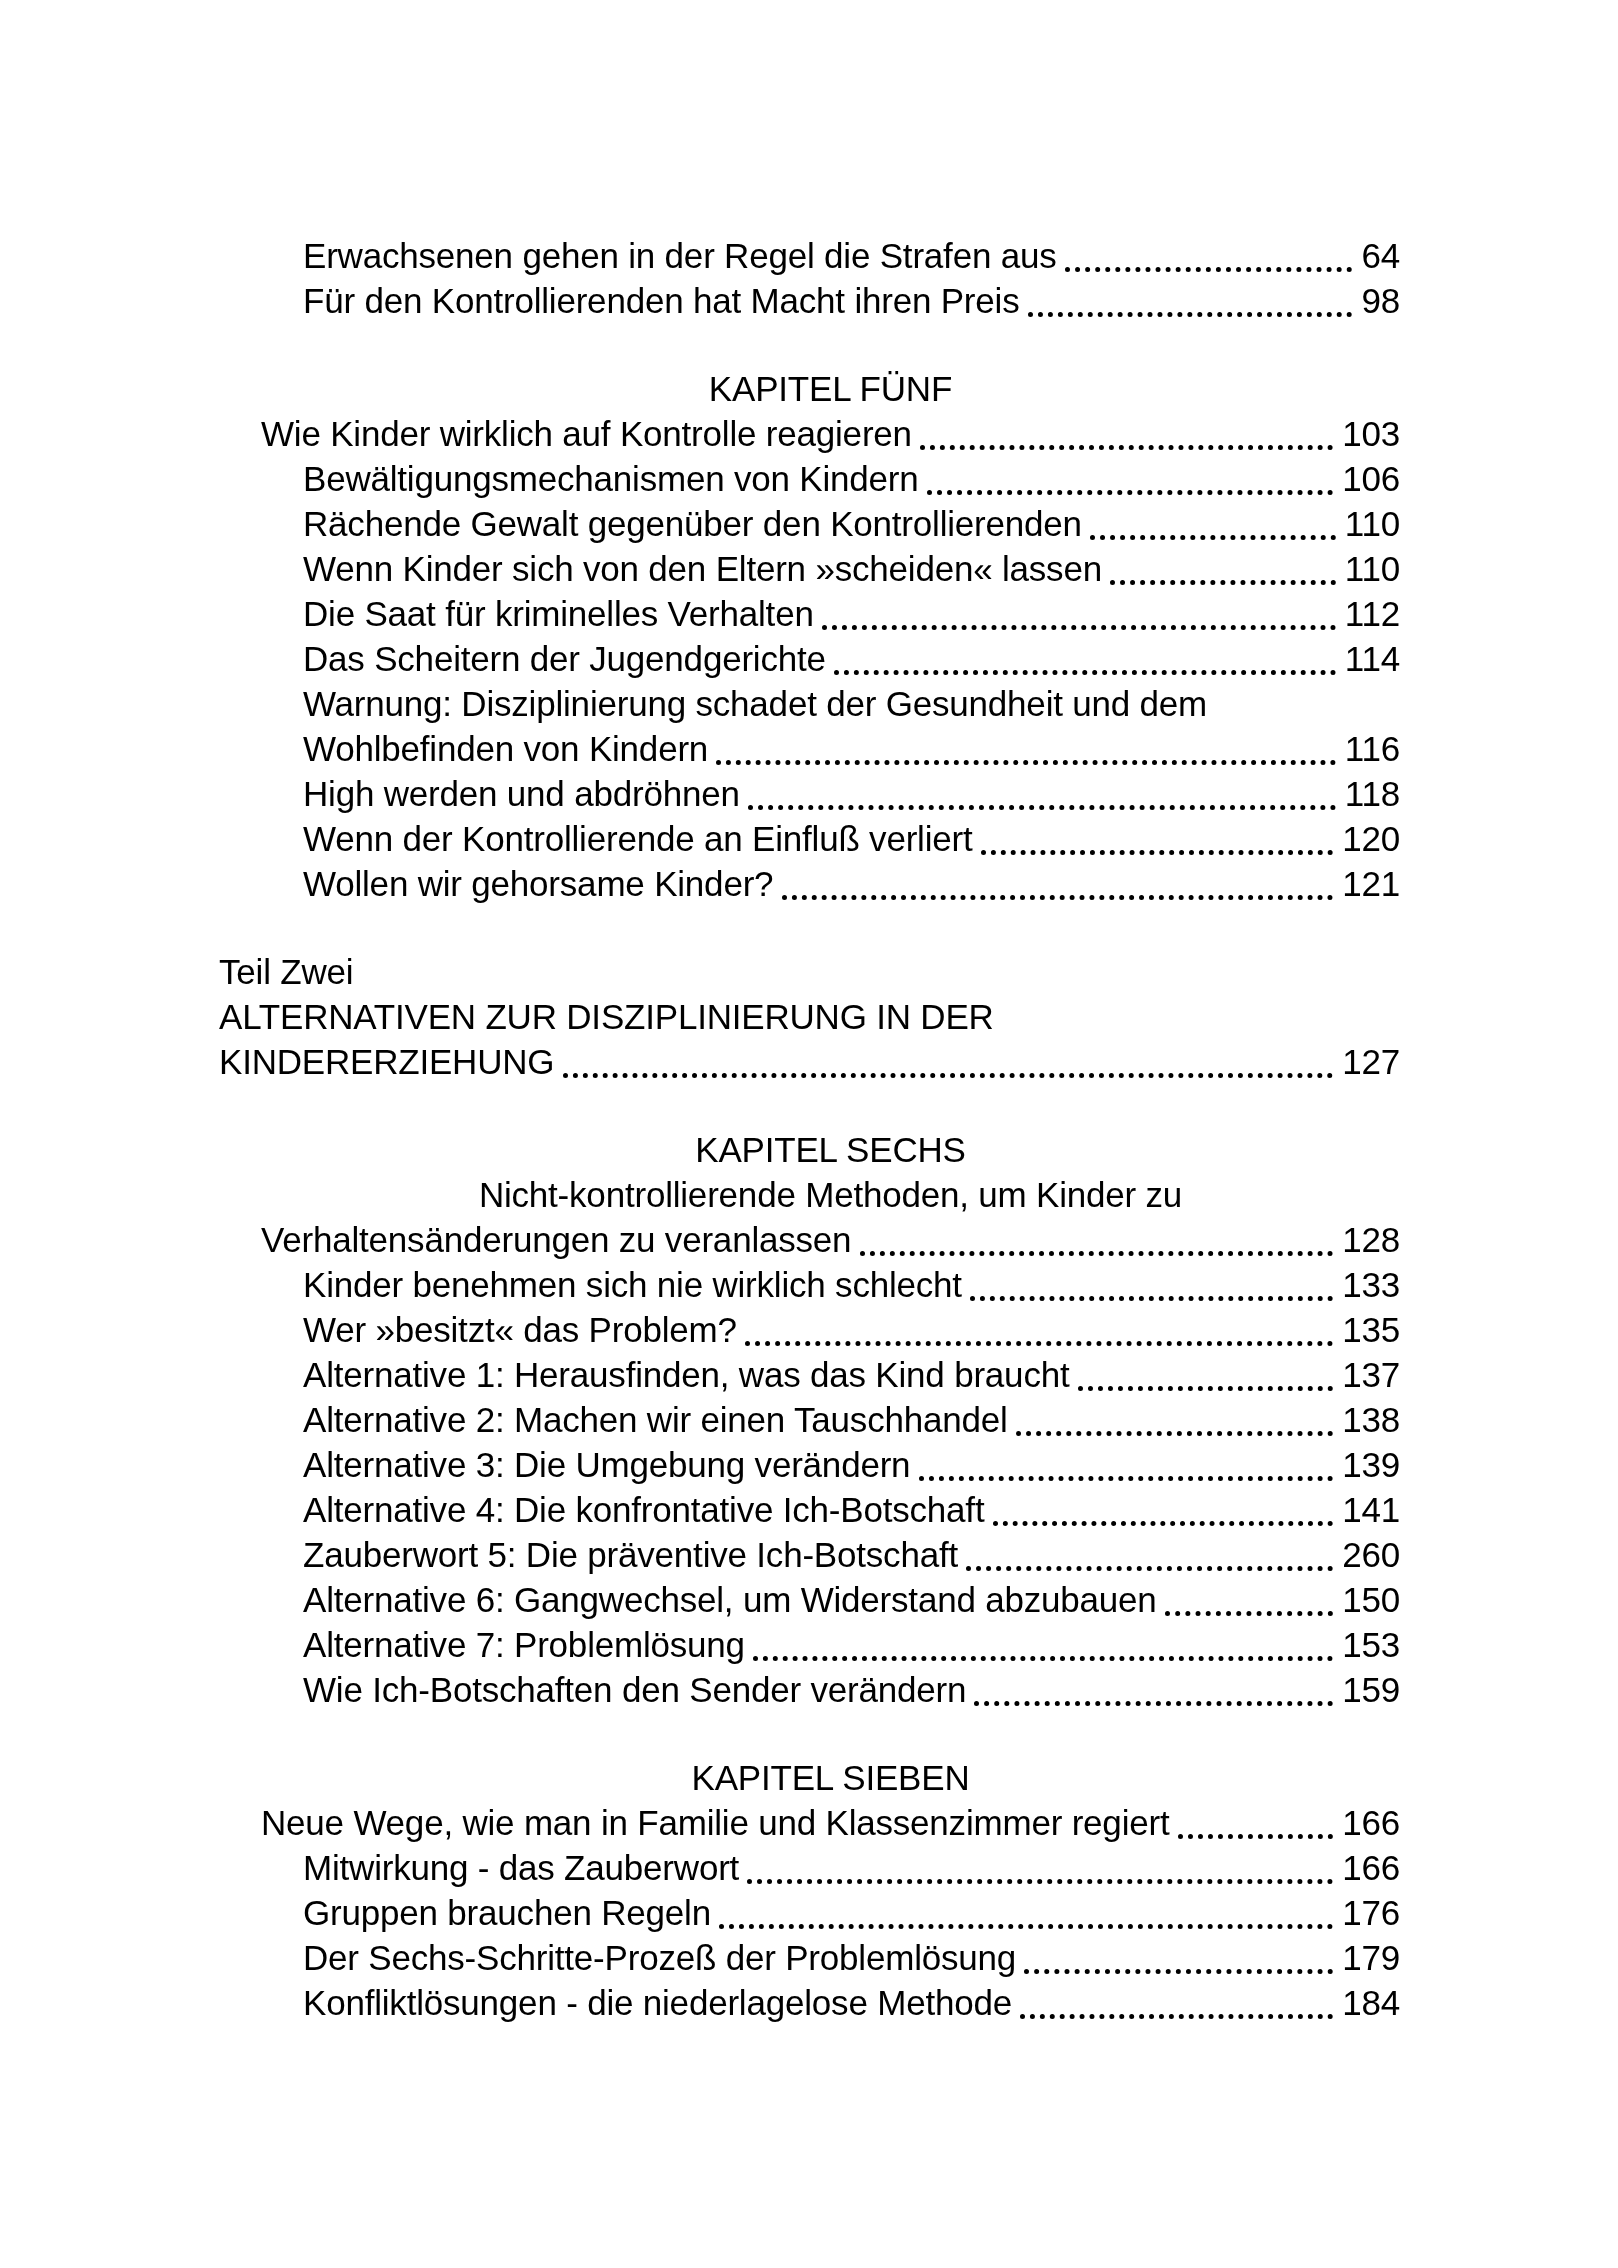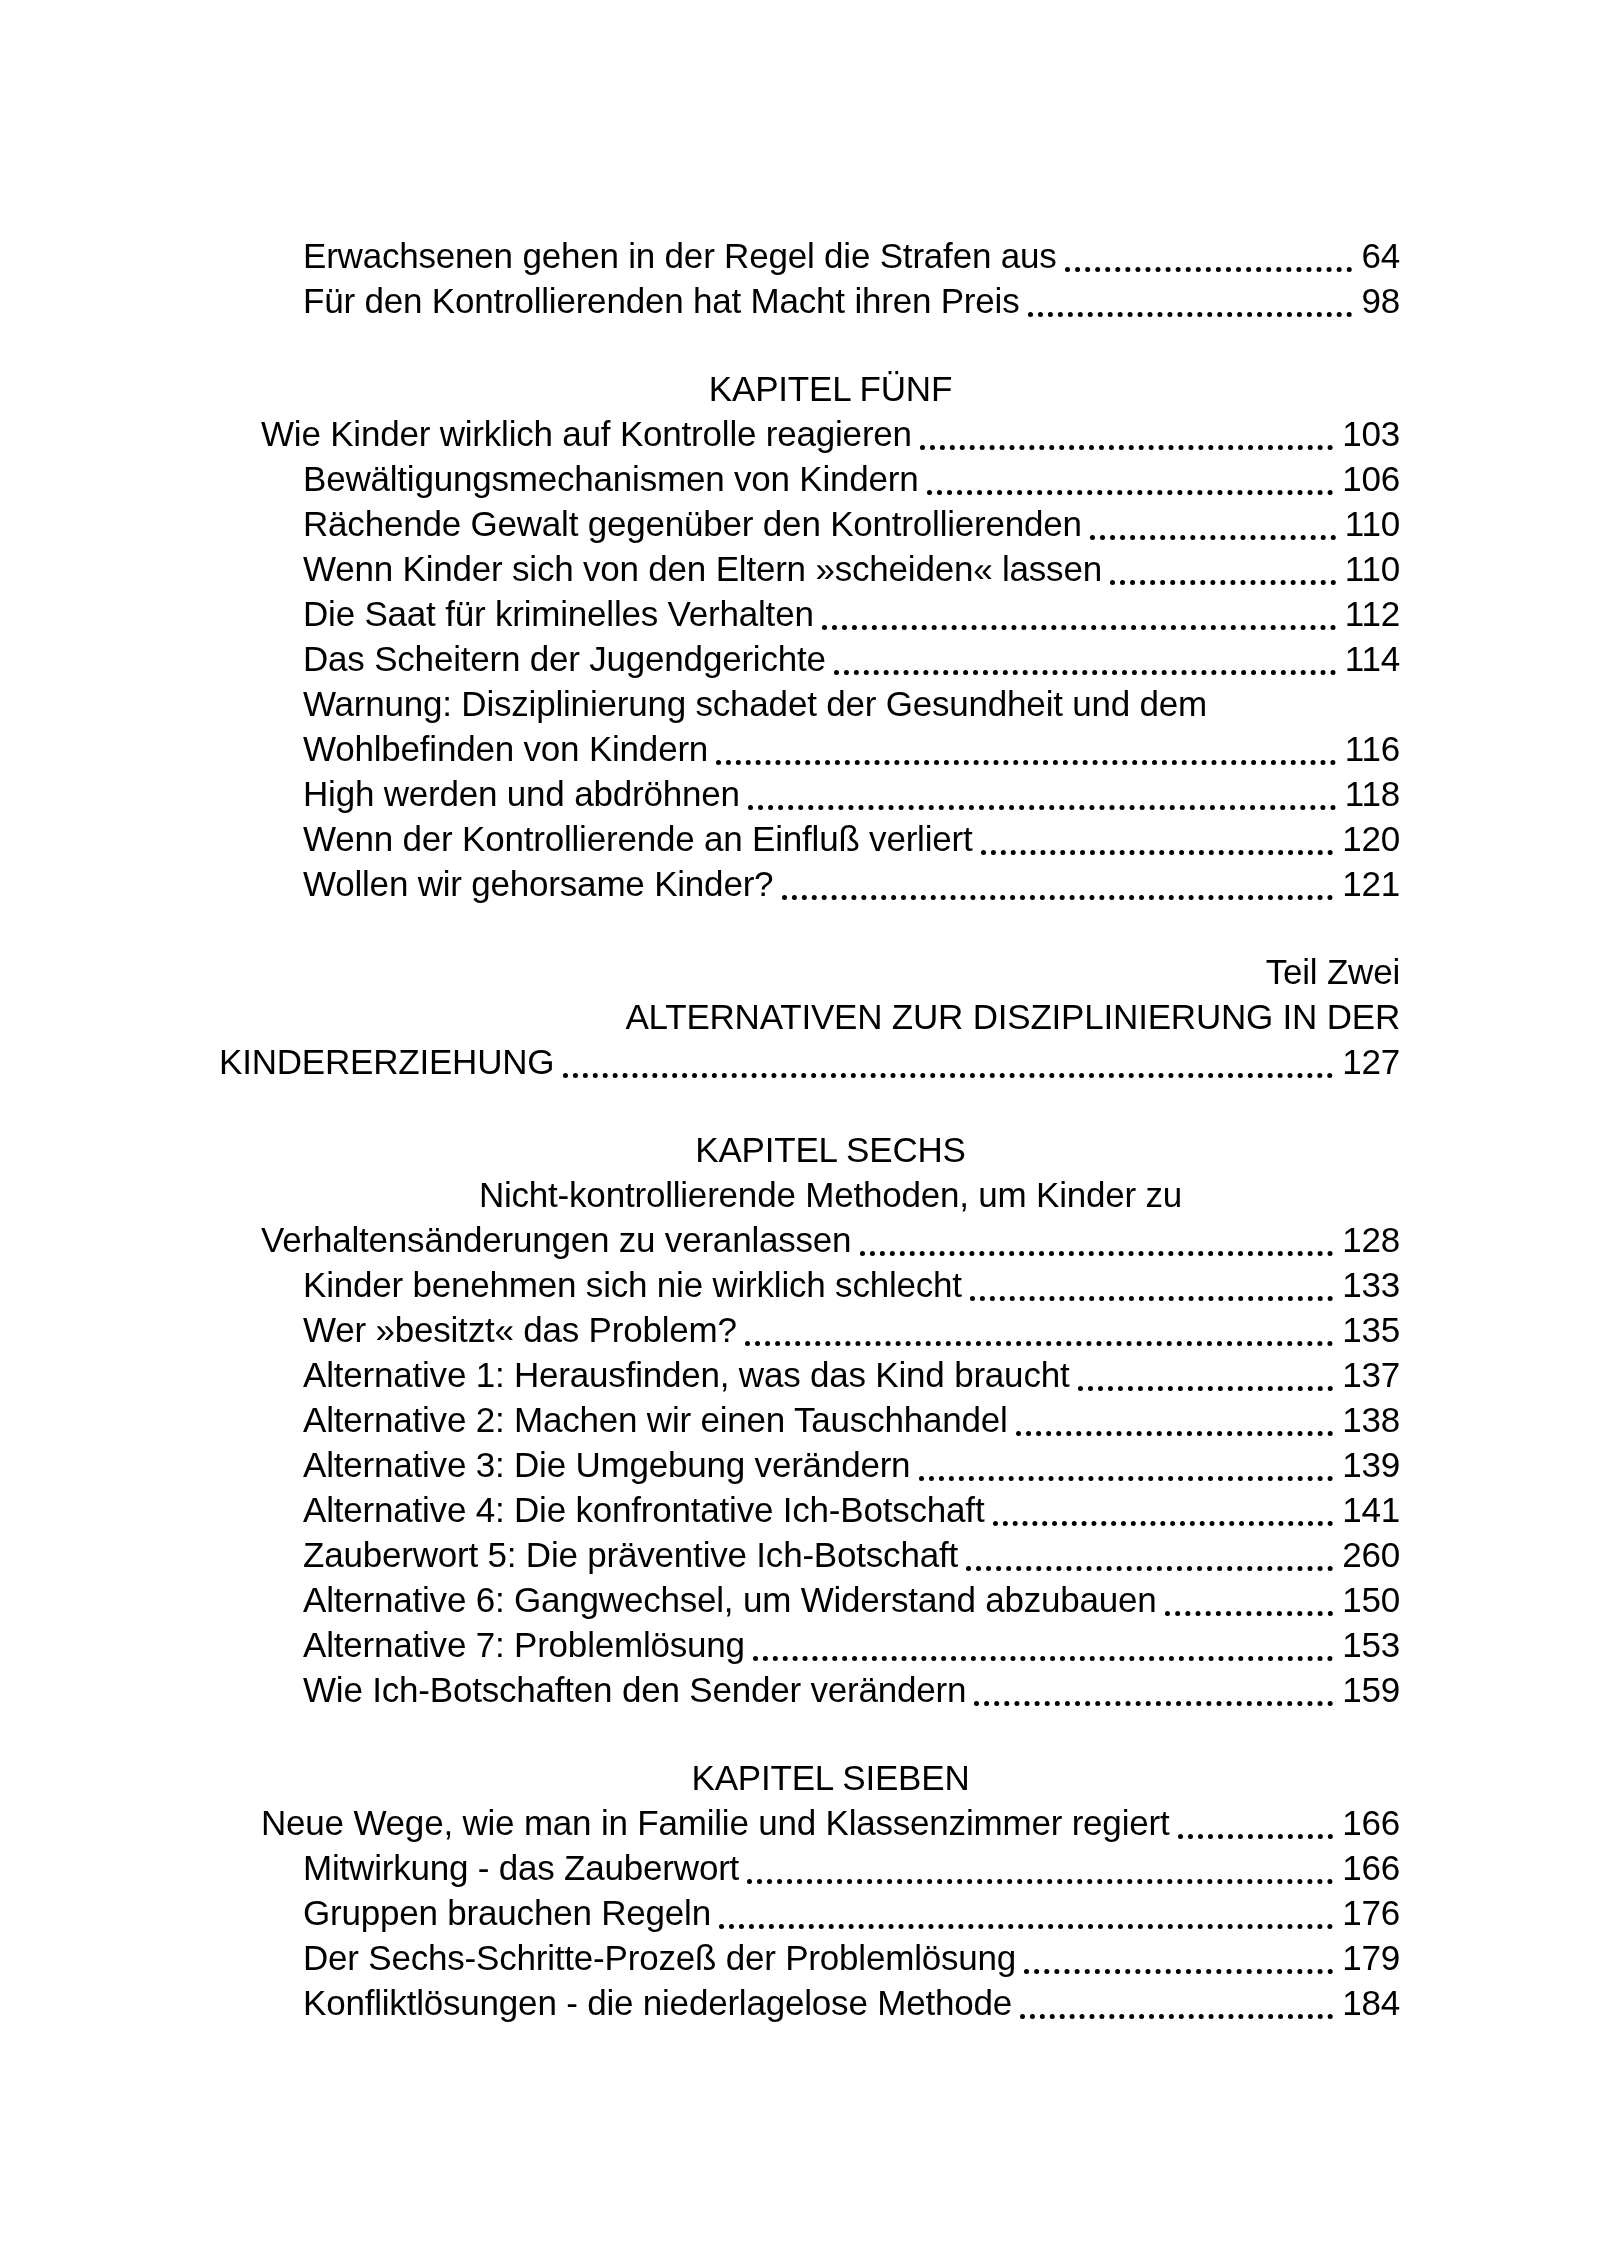--- a/index.html
+++ b/index.html
@@ -26,21 +26,21 @@
     letter-spacing: -0.2px;
     margin-top: 11px;
   }
   .block + .block {
     margin-top: 43px;
   }
   .line {
     display: flex;
     align-items: baseline;
   }
-  .indent-part    { padding-left: 0; justify-content: flex-end; }
+  .indent-part    { padding-left: 0; }
   .indent-chapter { padding-left: 42px; justify-content: center; }
   .indent-section { padding-left: 84px; }
   .text {
     white-space: nowrap;
     flex: 0 0 auto;
   }
   .leader {
     flex: 1 1 auto;
     min-width: 22px;
     align-self: flex-end;

